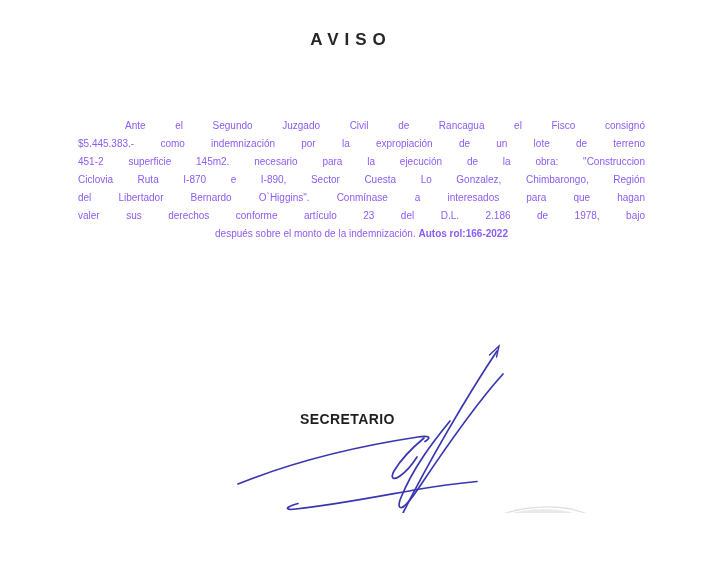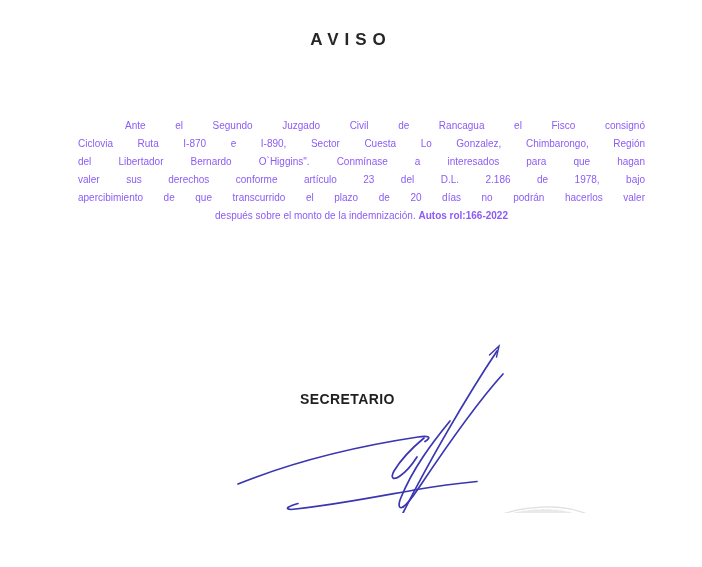--- a/index.html
+++ b/index.html
@@ -37,45 +37,46 @@
   }
   .jline.indent{ text-indent:47px; }
   .lastline{
     height:18px;
     text-align:center;
     white-space:nowrap;
   }
   .lastline .bold{ font-weight:bold; }
   .secretario{
     position:absolute;
-    left:300px;top:391px;
+    left:300px;top:411px;
     font-size:14px;
     font-weight:bold;
     letter-spacing:0.4px;
     color:#1f1f1f;
   }
   .overlay{
     position:absolute;
     left:0;top:0;width:702px;height:567px;
     pointer-events:none;
   }
 </style>
 </head>
 <body>
 
 <div class="page">
 
   <div class="doc-title">AVISO</div>
 
   <div class="body-text">
     <div class="jline indent">Ante el Segundo Juzgado Civil de Rancagua el Fisco consignó</div>
+    <div class="jline">$5.445.383.- como indemnización por la expropiación de un lote de terreno</div>
+    <div class="jline">451-2 superficie 145m2.  necesario para la ejecución de la obra: "Construccion</div>
     <div class="jline">Ciclovia Ruta I-870 e I-890, Sector Cuesta Lo Gonzalez, Chimbarongo, Región</div>
     <div class="jline">del Libertador Bernardo O`Higgins". Conmínase a interesados para que hagan</div>
     <div class="jline">valer sus derechos conforme artículo 23 del D.L. 2.186 de 1978, bajo</div>
-    <div class="jline">apercibimiento de que transcurrido el plazo de 20 días no podrán hacerlos valer</div>
     <div class="lastline"><span>después sobre el monto de la indemnización. </span><span class="bold">Autos rol:166-2022</span></div>
   </div>
 
   <div class="secretario">SECRETARIO</div>
 
   <svg class="overlay" viewBox="0 0 702 567">
 
     <g fill="none" stroke-linecap="round" stroke-width="1.7">
       <path d="M 238 484 C 300 459, 365 445, 418 437 C 427 435.5, 433 436.5, 425 441.5" stroke="#3a36b2"></path>
       <path d="M 298 503.5 C 289 506, 283.5 509, 291 509.5 C 330 506, 380 496, 420 489 C 440 485.5, 462 483, 477 481.5" stroke="#3a36b2"></path>

